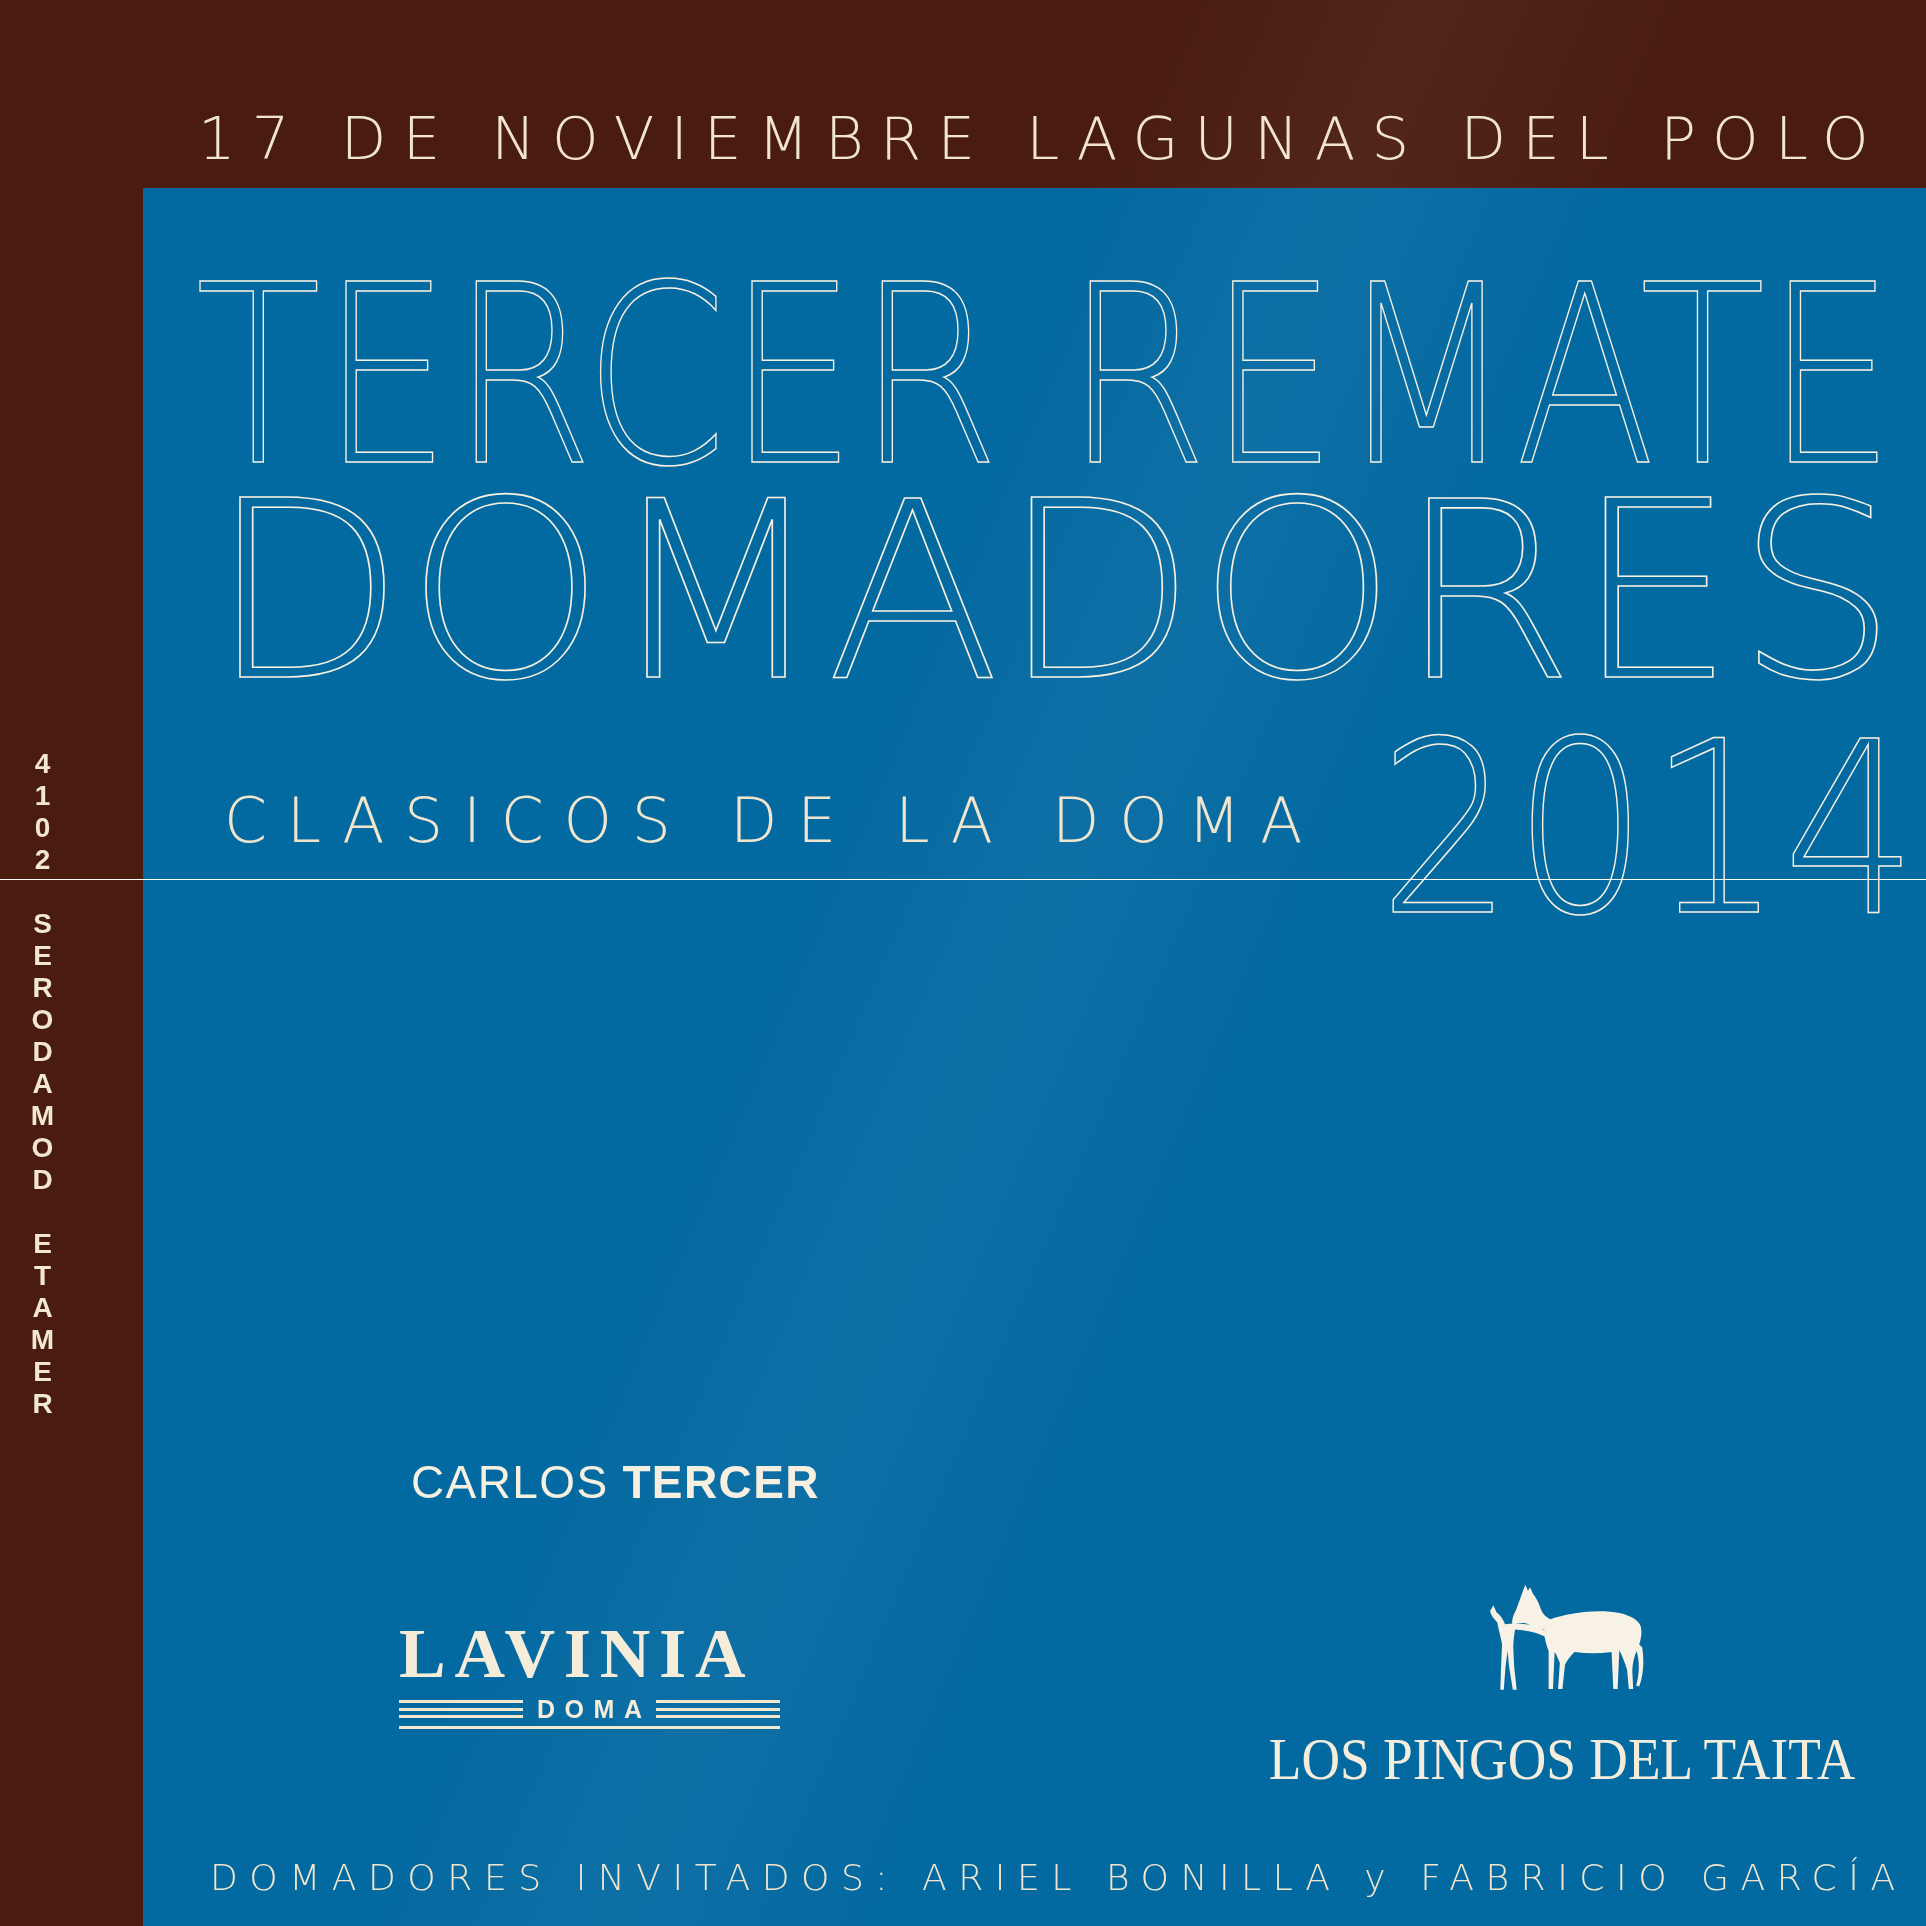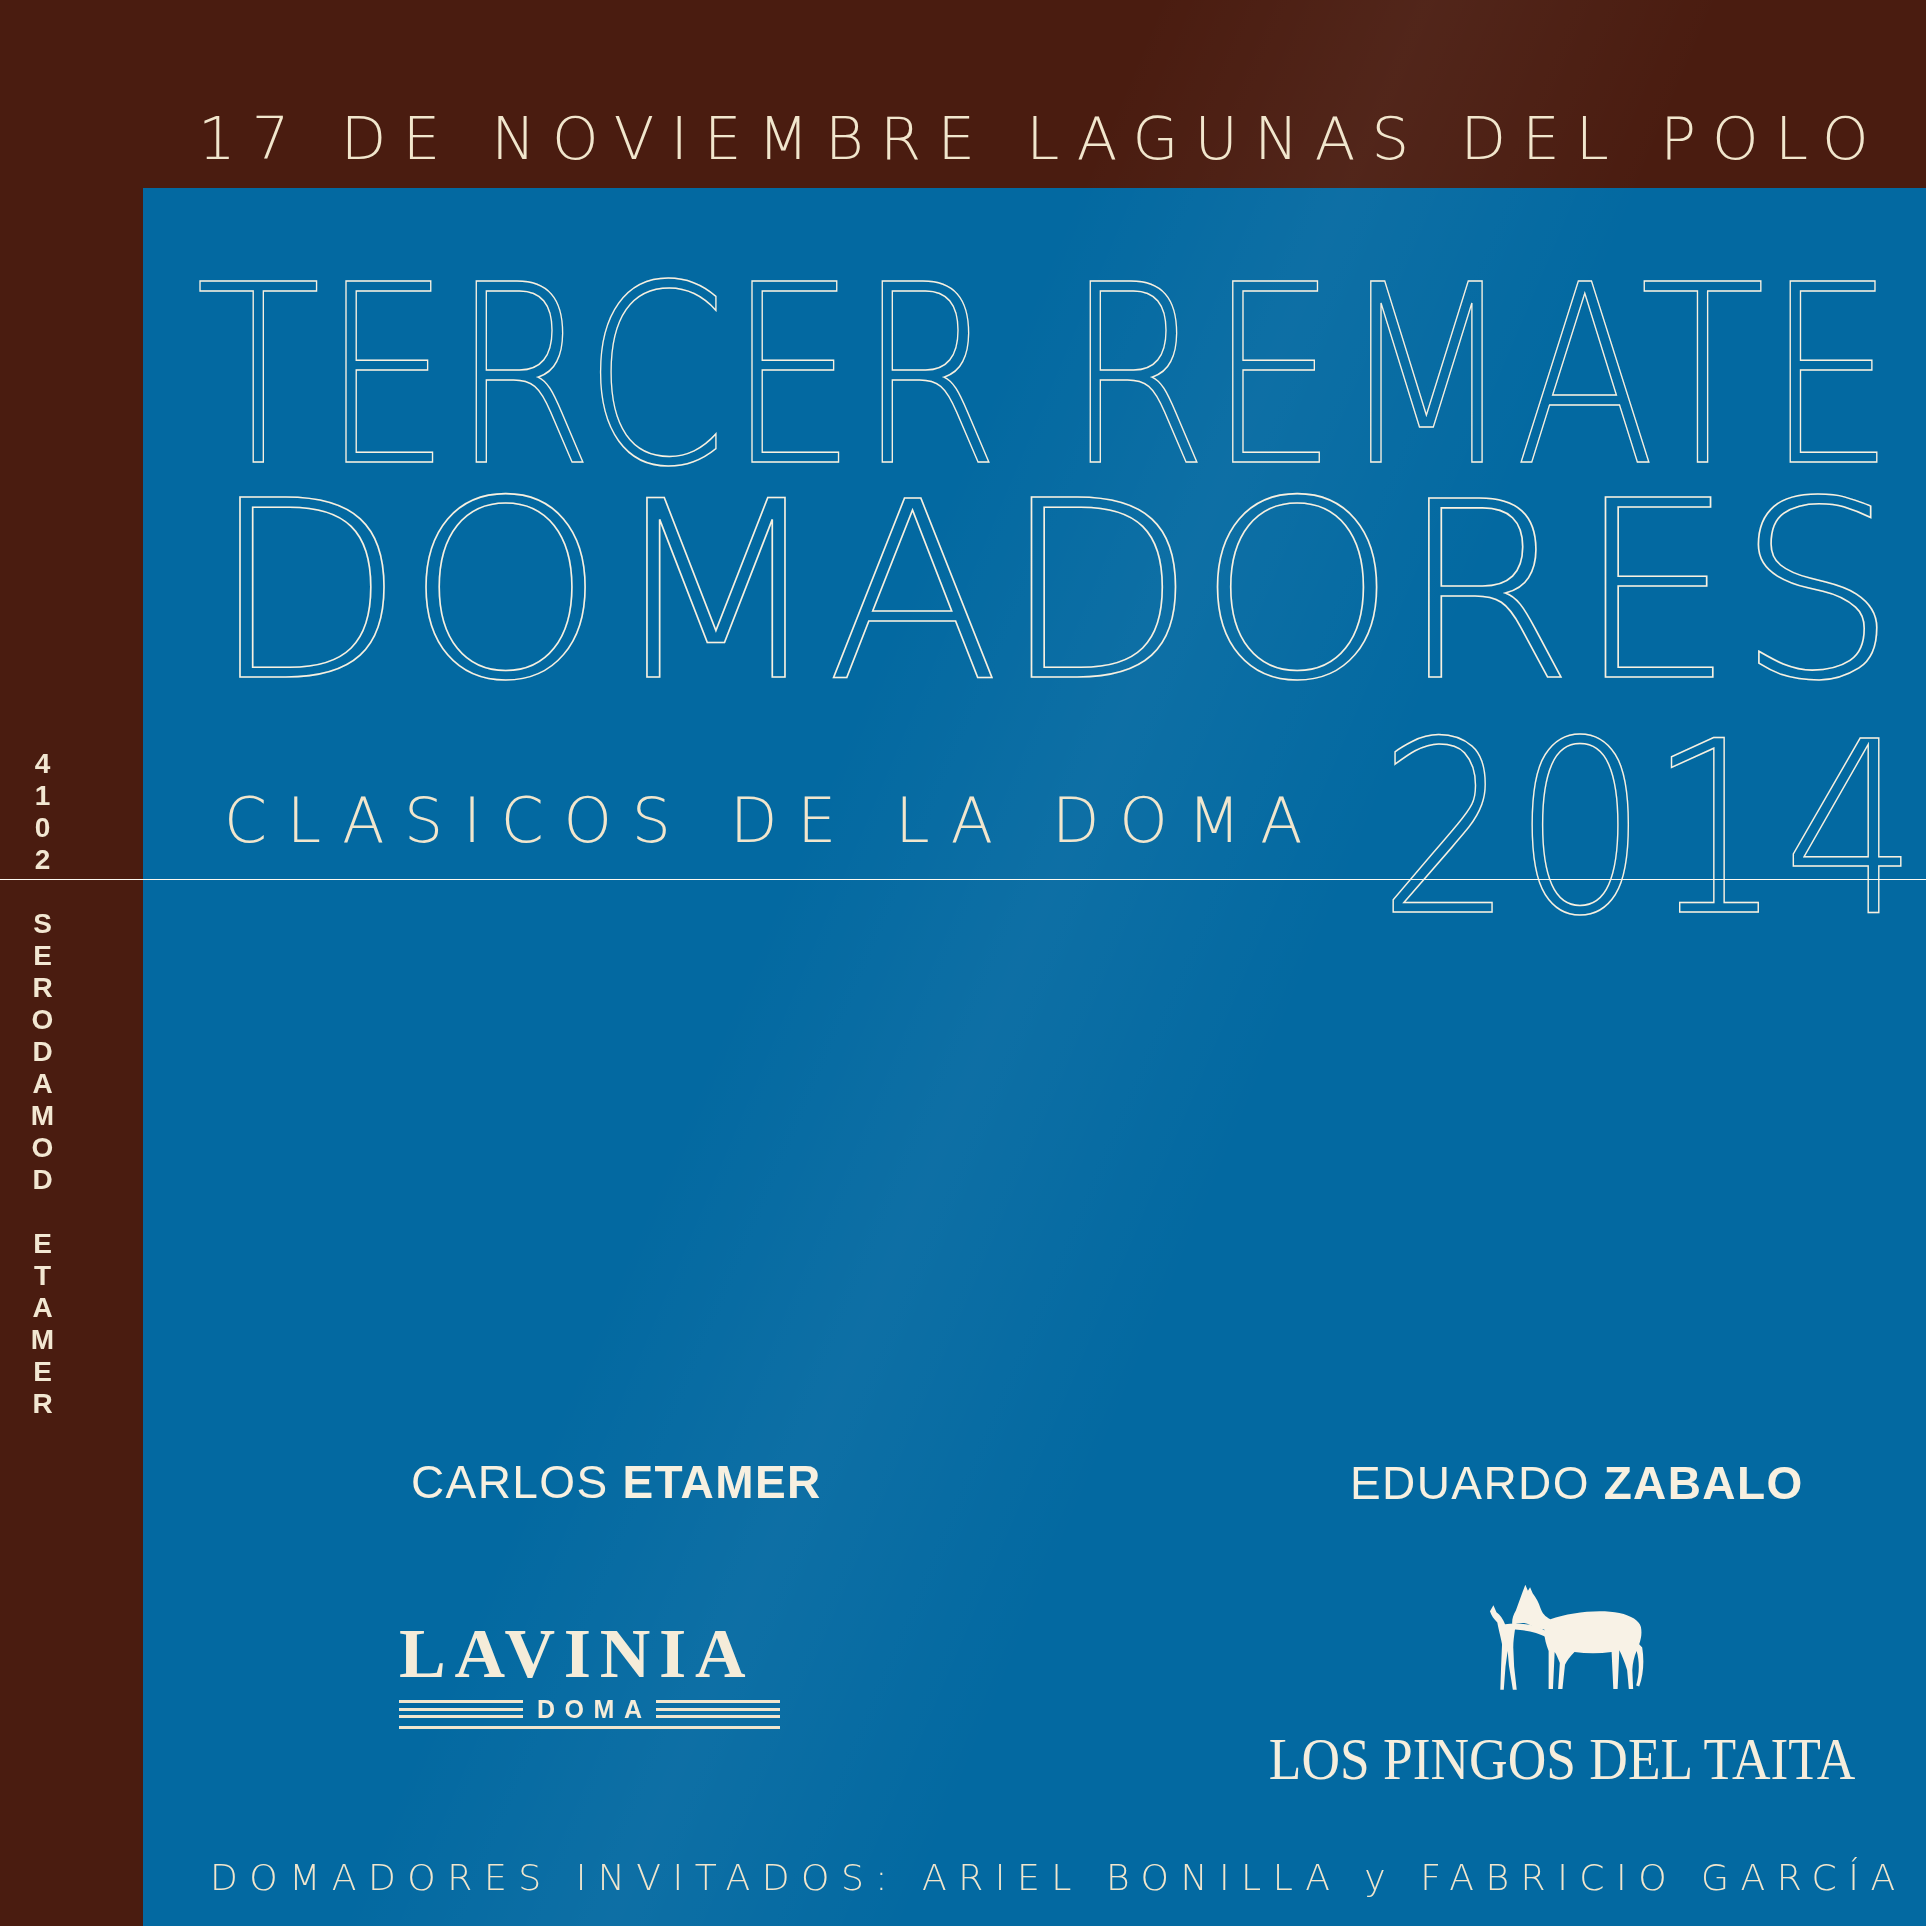--- a/index.html
+++ b/index.html
@@ -123,26 +123,23 @@
     <text class="t-solid" x="465" y="1748" font-size="128" textLength="2240" lengthAdjust="spacing">CLASICOS DE LA DOMA</text>
 
     <text class="t-hair" x="2863" y="1895" font-size="495" textLength="1120" lengthAdjust="spacingAndGlyphs">2014</text>
 
     <text class="t-serif" x="2635" y="3695" font-size="122" textLength="1218" lengthAdjust="spacingAndGlyphs">LOS PINGOS DEL TAITA</text>
 
     <text class="t-solid" x="436" y="3925" font-size="75" textLength="3500" lengthAdjust="spacing">DOMADORES INVITADOS: ARIEL BONILLA y FABRICIO GARCÍA</text>
   </svg>
 
   <div class="presenter presenter-left">
-    <span class="fn">CARLOS</span><span class="ln">ETAMER</span>
+    <span class="fn">CARLOS</span><span class="ln">TERCER</span>
   </div>
 
-  <div class="presenter presenter-right">
-    <span class="fn">EDUARDO</span><span class="ln">ZABALO</span>
-  </div>
 
   <div class="lavinia">
     <div class="lav-name">LAVINIA</div>
     <div class="lav-row">
       <div class="lav-lines">
         <div class="bar"></div>
         <div class="bar"></div>
         <div class="bar"></div>
       </div>
       <div class="lav-doma">DOMA</div>

